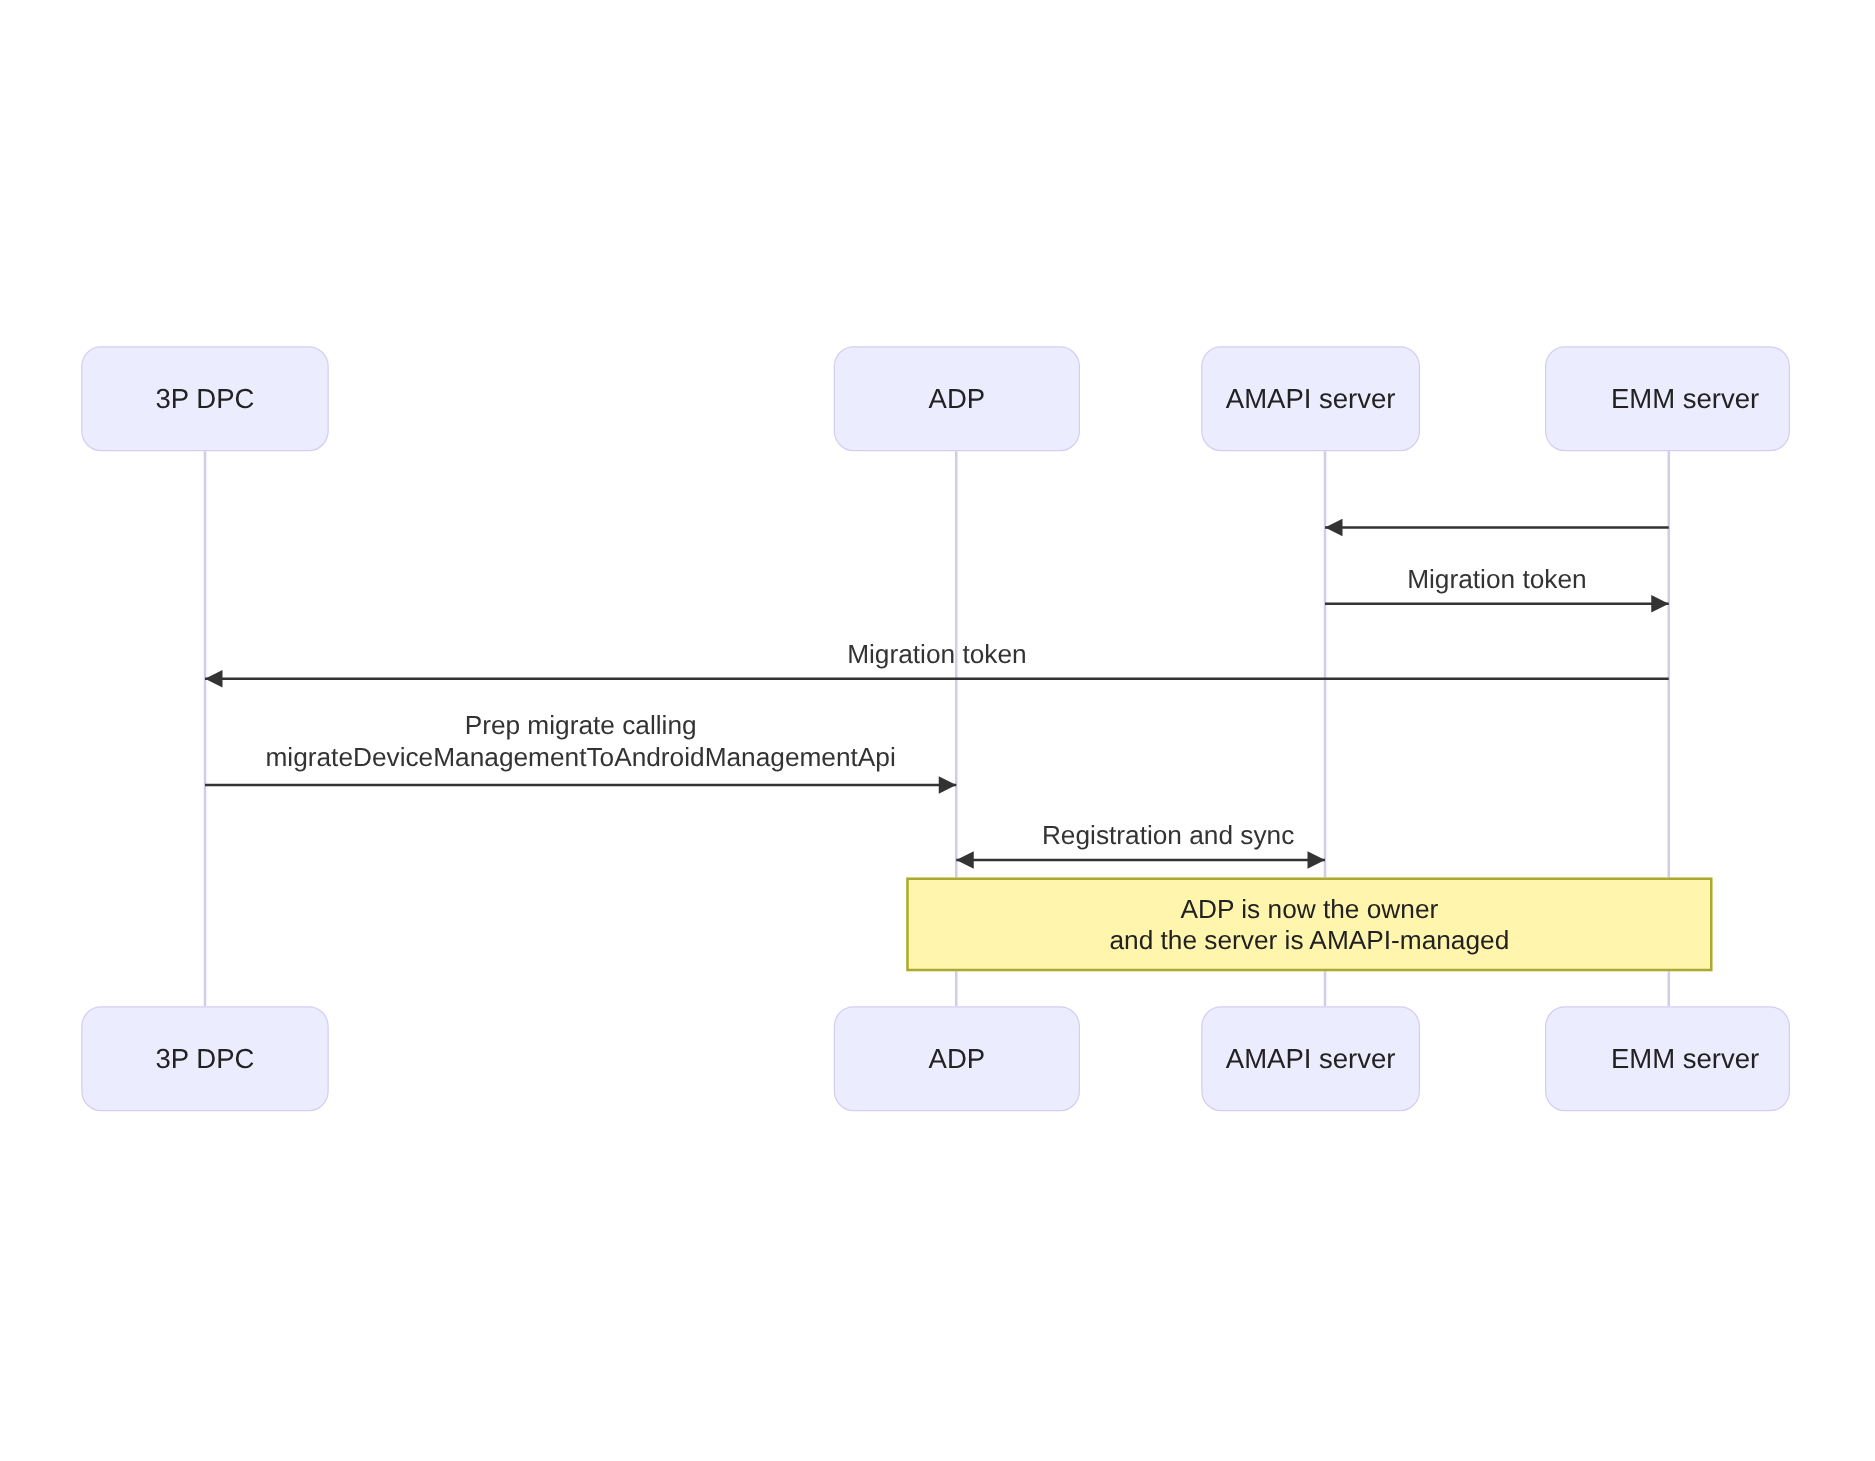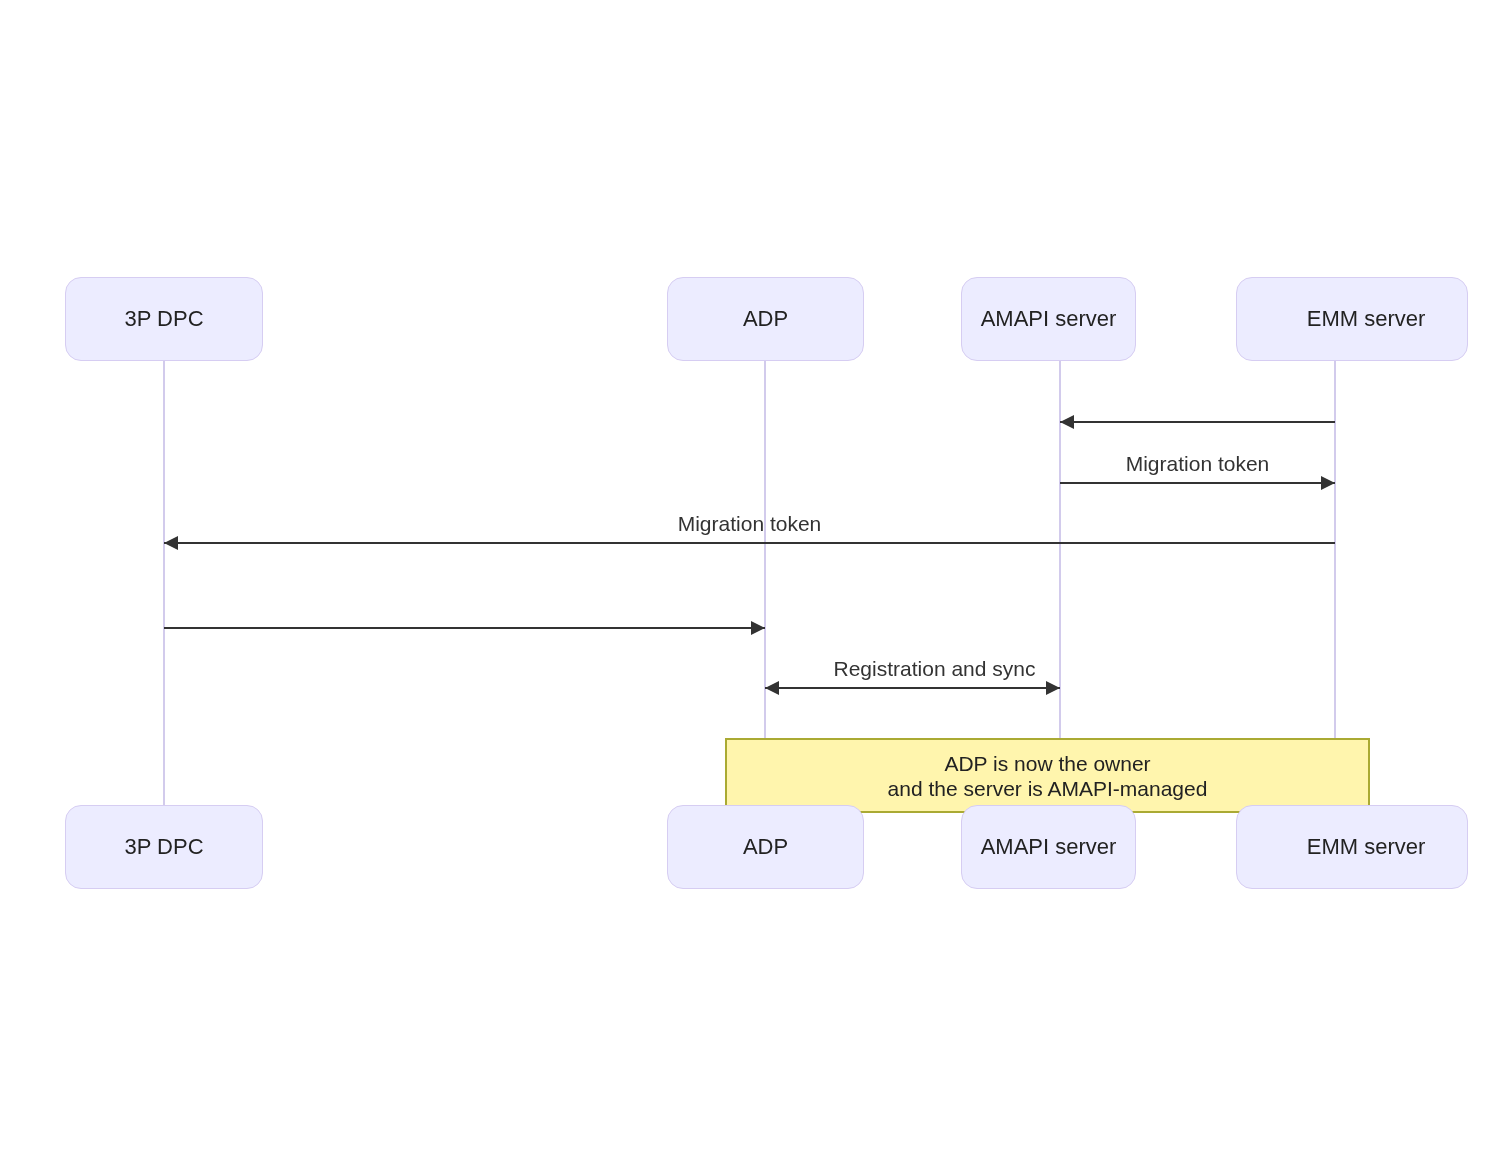--- a/index.html
+++ b/index.html
@@ -27,21 +27,21 @@
     align-items: center;
     justify-content: center;
     font-size: 22px;
     color: #222222;
   }
   .actor-top { top: 277px; }
   .actor-bottom { top: 805px; }
   .ax0 { left: 65px;   width: 198px; }
   .ax1 { left: 667px;  width: 197px; }
   .ax2 { left: 961px;  width: 175px; }
-  .ax3 { left: 1236px; width: 232px; padding-left: 28px; }
+  .ax3 { left: 1236px; width: 196px; padding-left: 28px; }
   
   .lifeline {
     position: absolute;
     top: 361px;
     height: 444px;
     width: 2px;
     background: #d2cbec;
   }
   .lx0 { left: 163px; }
   .lx1 { left: 764px; }
@@ -81,21 +81,20 @@
     border: 2px solid #aaaa33;
     box-sizing: border-box;
     display: flex;
     flex-direction: column;
     align-items: center;
     justify-content: center;
     font-size: 21px;
     line-height: 25px;
     color: #222222;
     text-align: left;
-    margin-top: 36px;
   }
 </style>
 </head>
 <body>
 
 <div id="canvas">
 
   <div class="lifeline lx0"></div>
   <div class="lifeline lx1"></div>
   <div class="lifeline lx2"></div>
@@ -121,20 +120,24 @@
   <div class="msg-label" style="left:1060px; width:275px; top:451px;">Migration token</div>
   <div class="msg-line" style="left:1060px; width:275px; top:482px;">
     <span class="arrowhead head-right"></span>
   </div>
 
   <div class="msg-label" style="left:164px; width:1171px; top:511px;">Migration token</div>
   <div class="msg-line" style="left:164px; width:1171px; top:542px;">
     <span class="arrowhead head-left"></span>
   </div>
 
+  <div class="msg-label" style="left:164px; width:601px; top:568px;">
+    <div>Prep migrate calling</div>
+    <div>migrateDeviceManagementToAndroidManagementApi</div>
+  </div>
   <div class="msg-line" style="left:164px; width:601px; top:627px;">
     <span class="arrowhead head-right"></span>
   </div>
 
   <div class="msg-label" style="left:765px; width:339px; top:656px;">Registration and sync</div>
   <div class="msg-line" style="left:765px; width:295px; top:687px;">
     <span class="arrowhead head-left"></span>
     <span class="arrowhead head-right"></span>
   </div>
 

